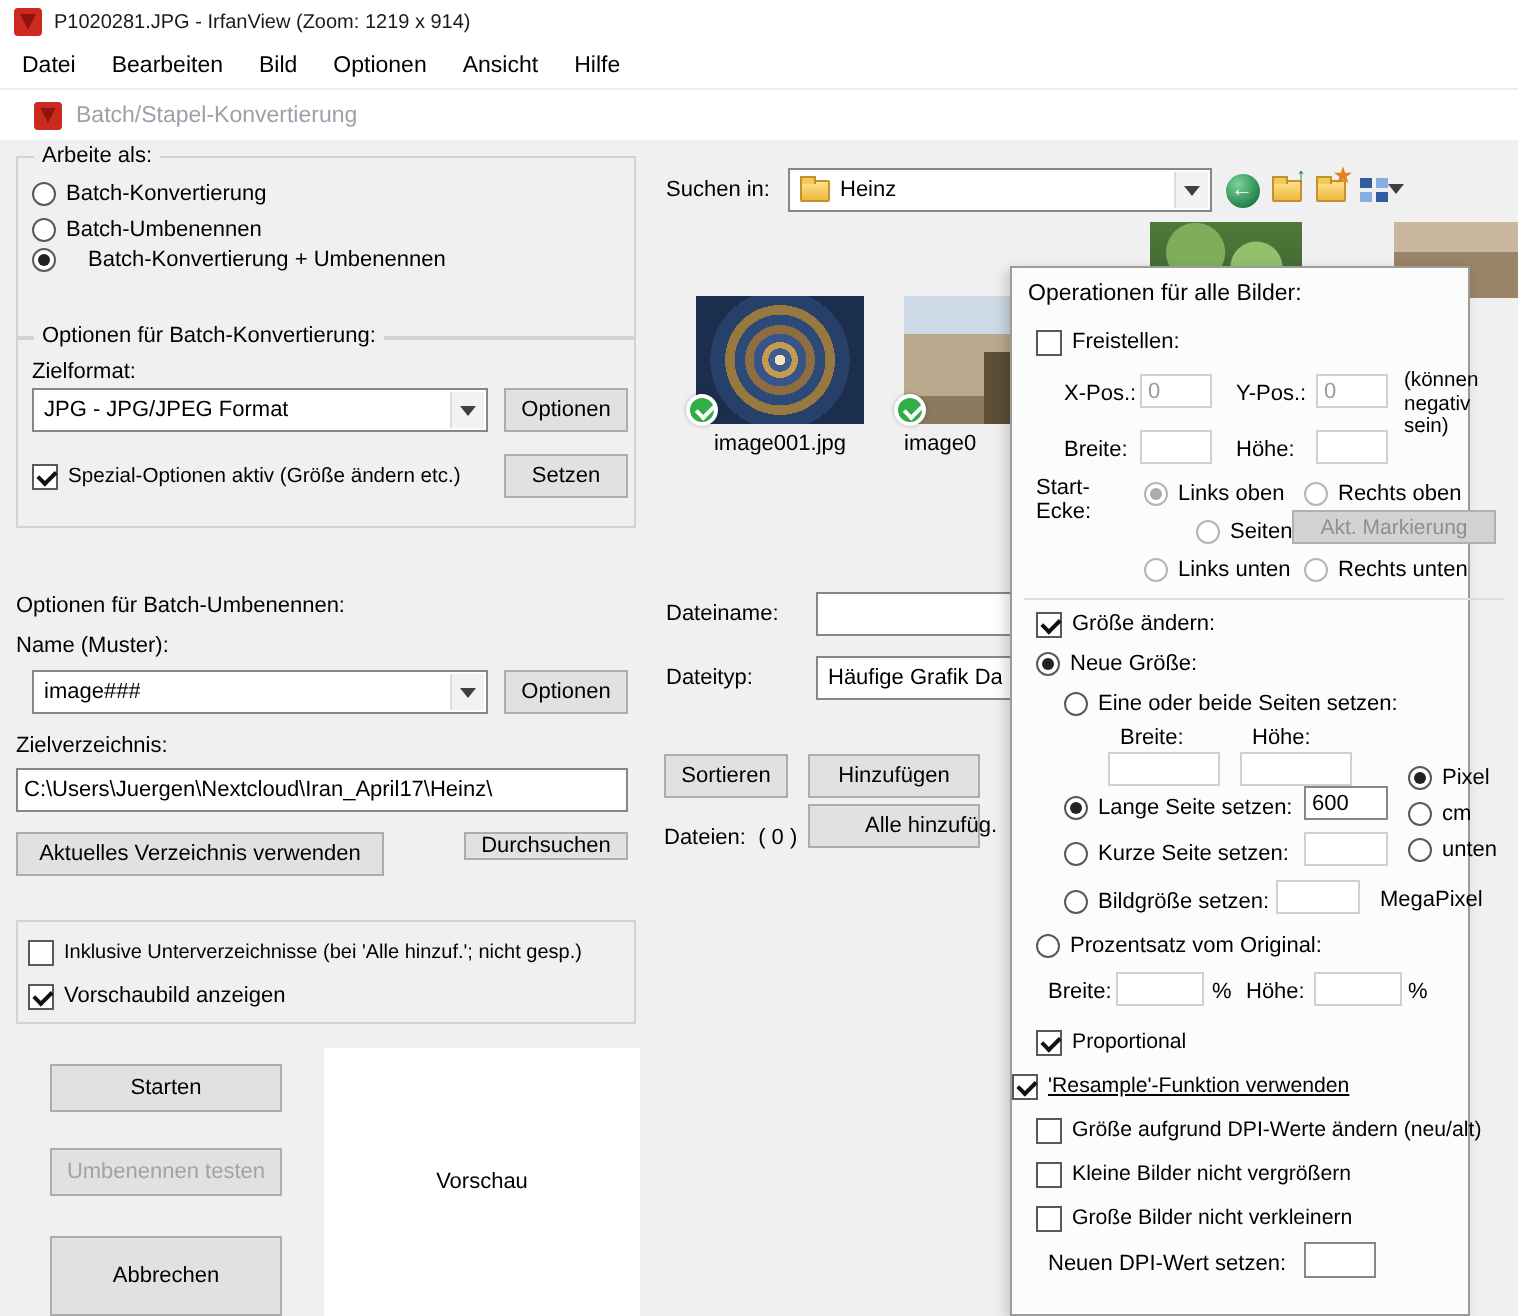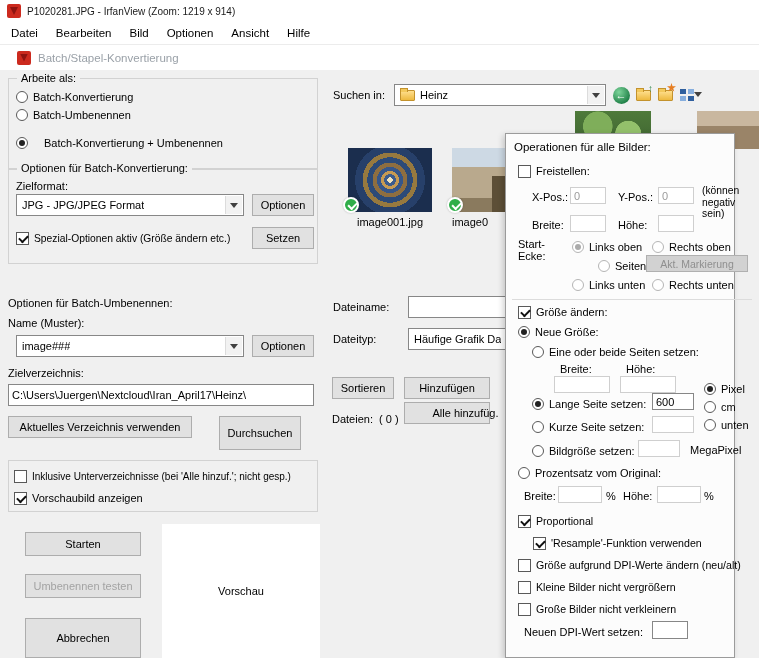--- a/index.html
+++ b/index.html
@@ -93,21 +93,21 @@
     <span class="legend">Arbeite als:</span>
   </div>
   <label class="ctl" style="left:16px;top:90px;">
     <span class="rb"></span>
     <span>Batch-Konvertierung</span>
   </label>
   <label class="ctl" style="left:16px;top:108px;">
     <span class="rb"></span>
     <span>Batch-Umbenennen</span>
   </label>
-  <label class="ctl" style="left:16px;top:136px;gap:16px;">
+  <label class="ctl" style="left:16px;top:123px;gap:16px;">
     <span class="rb on"></span>
     <span>Batch-Konvertierung + Umbenennen</span>
   </label>
 
   <div class="gb" style="left:8px;top:168px;width:310px;height:96px;">
     <span class="legend">Optionen für Batch-Konvertierung:</span>
   </div>
   <span class="lbl" style="left:16px;top:180px;">Zielformat:</span>
   <div class="select" style="left:16px;top:194px;width:228px;height:22px;">
     <span class="sel-text">JPG - JPG/JPEG Format</span>
@@ -128,21 +128,21 @@
     <span class="sel-text">image###</span>
     <span class="dd">
         <span class="caret"></span>
       </span>
   </div>
   <div class="btn" style="left:252px;top:335px;width:62px;height:22px;">Optionen</div>
 
   <span class="lbl" style="left:8px;top:367px;">Zielverzeichnis:</span>
   <input class="field" style="left: 8px; top: 384px; width: 306px; height: 22px;" value="C:\Users\Juergen\Nextcloud\Iran_April17\Heinz\">
   <div class="btn" style="left:8px;top:416px;width:184px;height:22px;">Aktuelles Verzeichnis verwenden</div>
-  <div class="btn" style="left:219px;top:416px;width:82px;height:34px;">Durchsuchen</div>
+  <div class="btn" style="left:232px;top:416px;width:82px;height:14px;">Durchsuchen</div>
 
   <div class="gb" style="left:8px;top:460px;width:310px;height:52px;"></div>
   <label class="ctl" style="left:14px;top:469px;">
     <span class="cb"></span>
     <span class="fs10">Inklusive Unterverzeichnisse (bei 'Alle hinzuf.'; nicht gesp.)</span>
   </label>
   <label class="ctl" style="left:14px;top:491px;">
     <span class="cb on"></span>
     <span>Vorschaubild anzeigen</span>
   </label>
@@ -303,21 +303,21 @@
     <input class="field dis" style="left: 52px; top: 352px; width: 44px; height: 17px;">
     <span class="lbl" style="left:100px;top:356px;">%</span>
     <span class="lbl" style="left:117px;top:356px;">Höhe:</span>
     <input class="field dis" style="left: 151px; top: 352px; width: 44px; height: 17px;">
     <span class="lbl" style="left:198px;top:356px;">%</span>
 
     <label class="ctl" style="left:12px;top:380px;">
       <span class="cb on"></span>
       <span class="flag-lbl">Proportional</span>
     </label>
-    <label class="ctl" style="left:27px;top:402px;">
+    <label class="ctl" style="left:0;top:402px;text-decoration:underline;">
       <span class="cb on"></span>
       <span class="flag-lbl">'Resample'-Funktion verwenden</span>
     </label>
     <label class="ctl" style="left:12px;top:424px;">
       <span class="cb"></span>
       <span class="flag-lbl">Größe aufgrund DPI-Werte ändern (neu/alt)</span>
     </label>
     <label class="ctl" style="left:12px;top:446px;">
       <span class="cb"></span>
       <span class="flag-lbl">Kleine Bilder nicht vergrößern</span>

